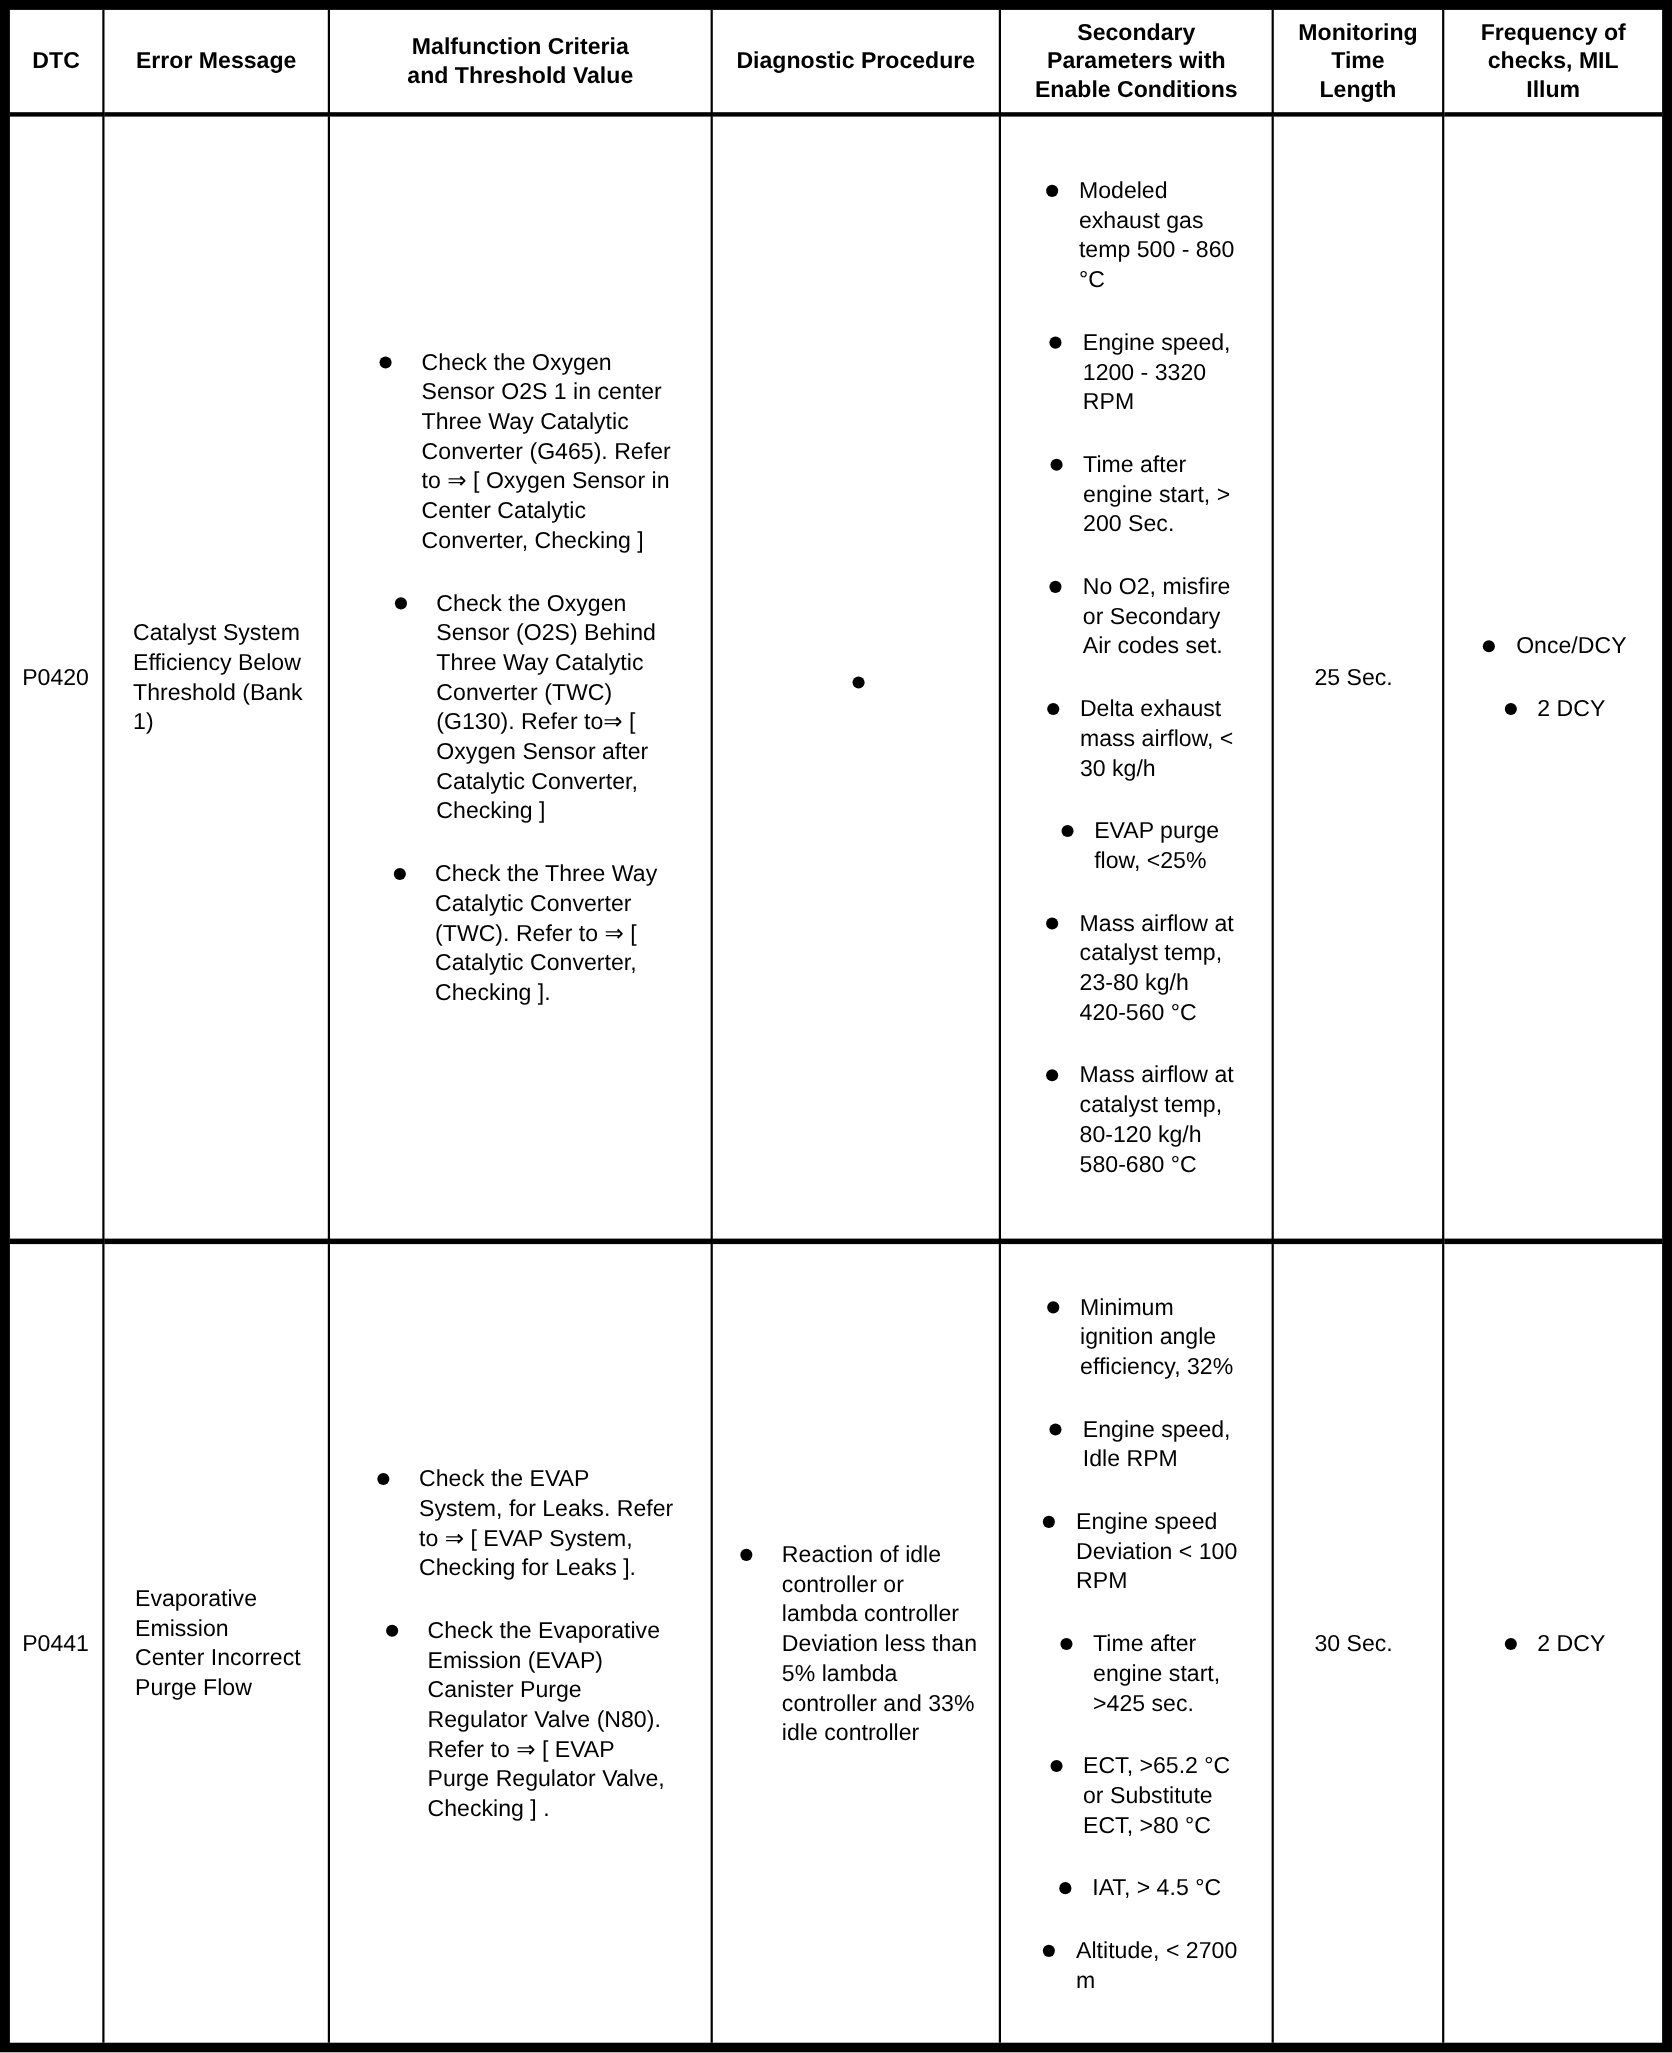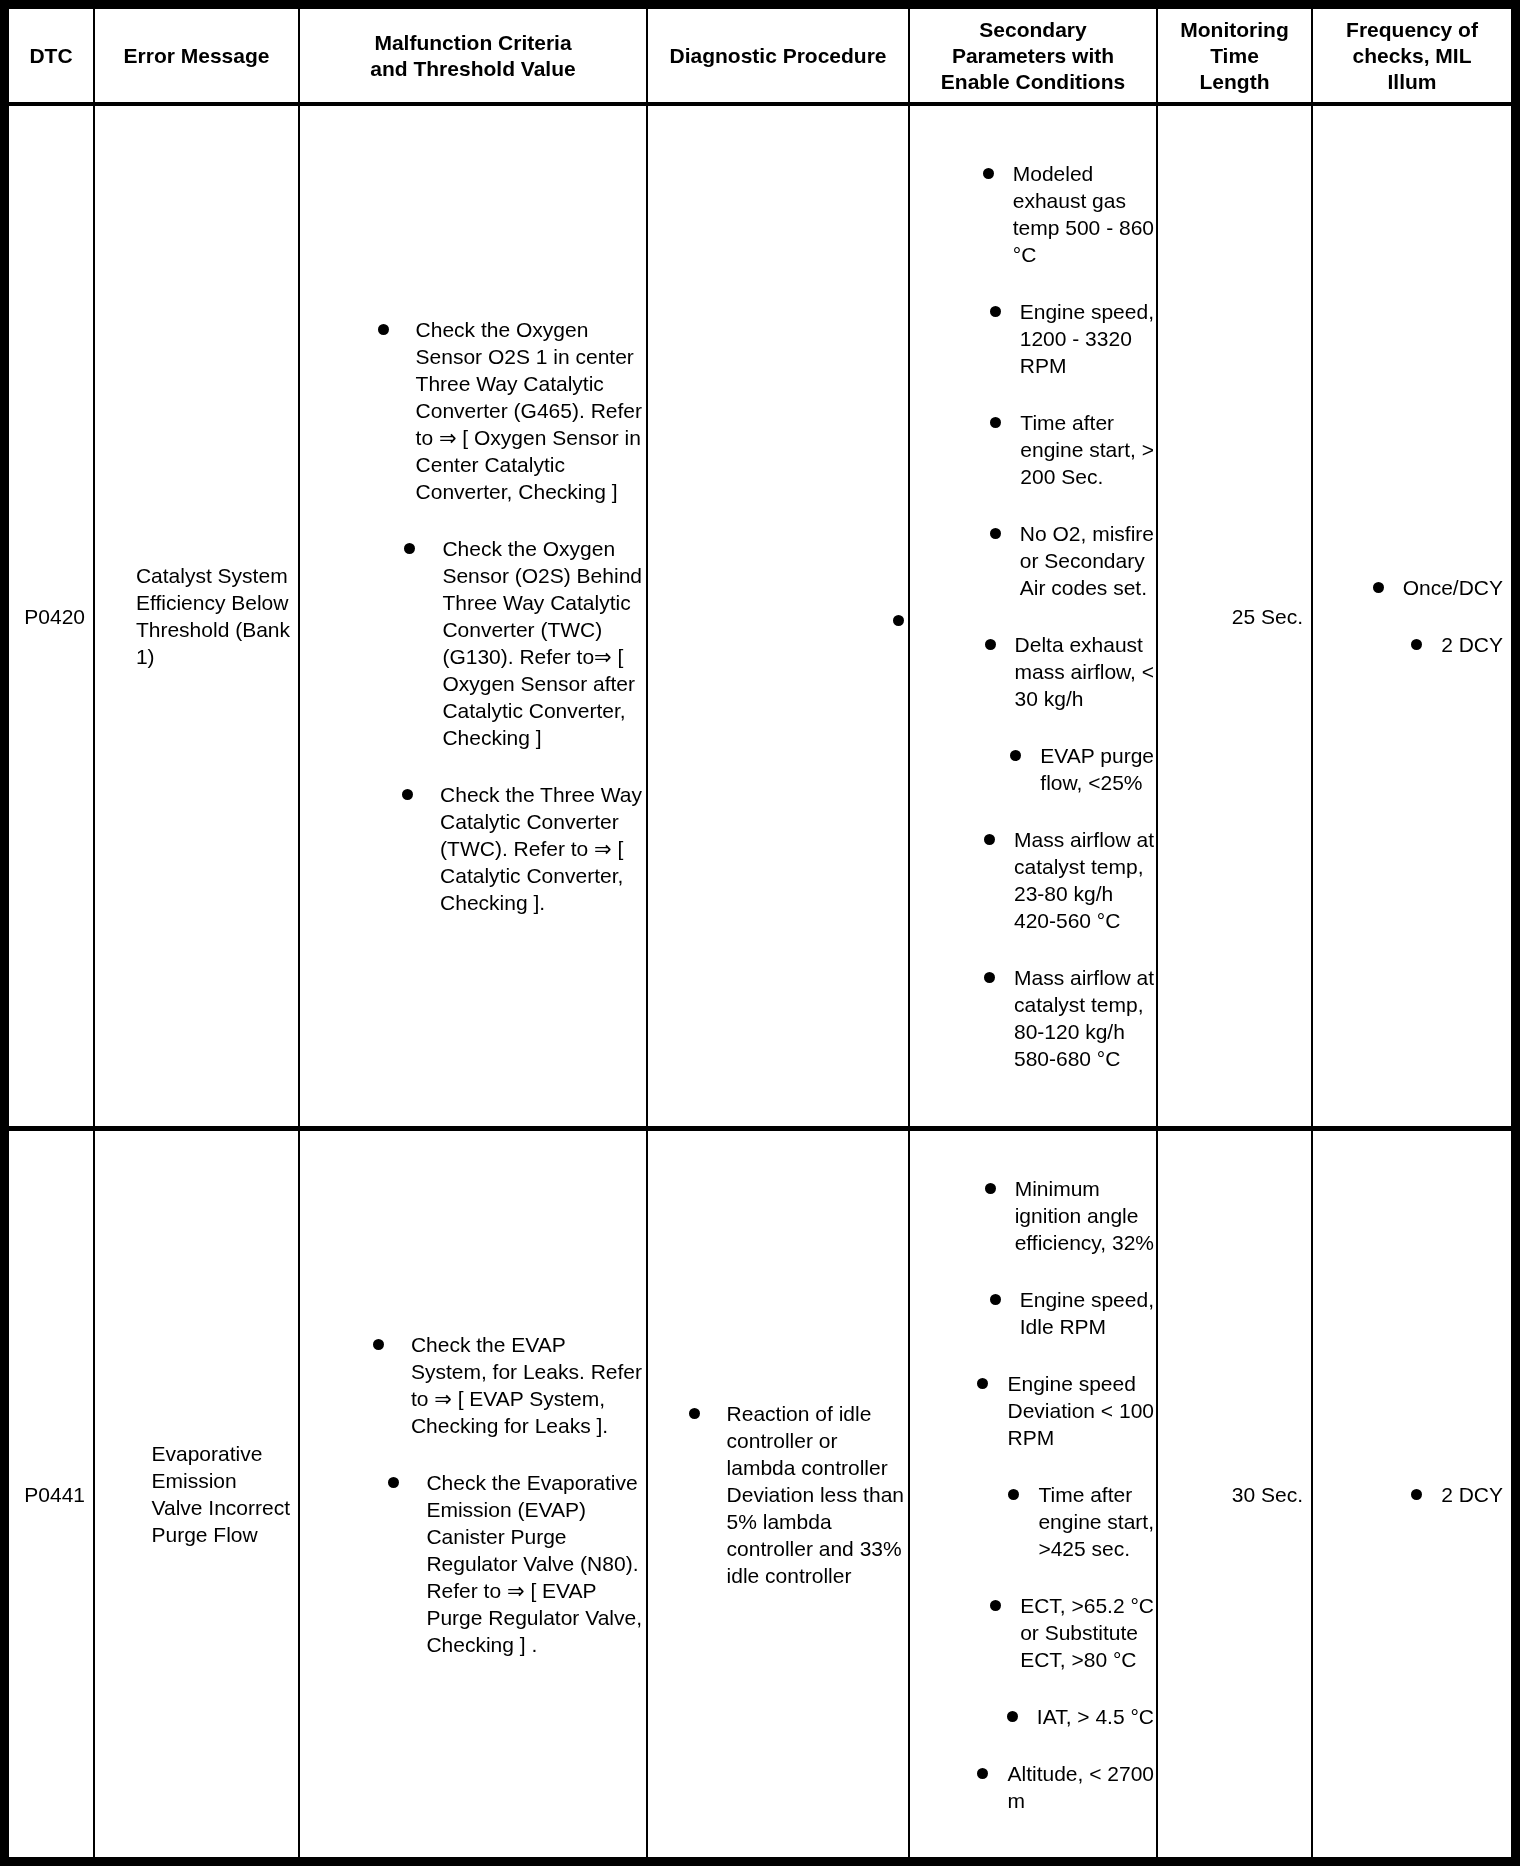--- a/index.html
+++ b/index.html
@@ -7,21 +7,21 @@
     width:1520px;height:1866px;box-sizing:border-box;
     border:9px solid #000;background:#fff;color:#000;
     display:grid;
     grid-template-columns:86px 205px 348px 262px 248px 155px 198px;
     grid-template-rows:97px 1025px 726px;
     font-family:"Liberation Sans","DejaVu Sans",sans-serif;
     font-size:21px;line-height:27px;
   }
   .cell{
     box-sizing:border-box;border-right:2px solid #000;
-    display:flex;flex-direction:column;justify-content:center;align-items:flex-end;
+    display:flex;flex-direction:column;justify-content:center;align-items:center;
     padding:6px 8px;overflow:hidden;
   }
   .cell.lastcol{border-right:none;}
   .hcell{
     border-bottom:4px solid #000;font-weight:bold;
     justify-content:center;align-items:center;text-align:center;
     font-size:21px;line-height:26px;white-space:pre-line;padding:4px 4px;
   }
   .r1{border-bottom:5px solid #000;}
   .btext{white-space:pre-line;}
@@ -182,21 +182,21 @@
         <span class="btext">2 DCY</span>
       </div>
     </div>
 
   <div class="cell c-dtc">
     <span class="btext">P0441</span>
   </div>
   <div class="cell c-err">
     <span class="btext">Evaporative
 Emission
-Valve Incorrect
+Center Incorrect
 Purge Flow</span>
   </div>
   <div class="cell c-diag ind-wide">
 
       <div class="bullet">
         <span class="dot"></span>
         <span class="btext">Check the EVAP
 System, for Leaks. Refer
 to ⇒ [ EVAP System,
 Checking for Leaks ].</span>

